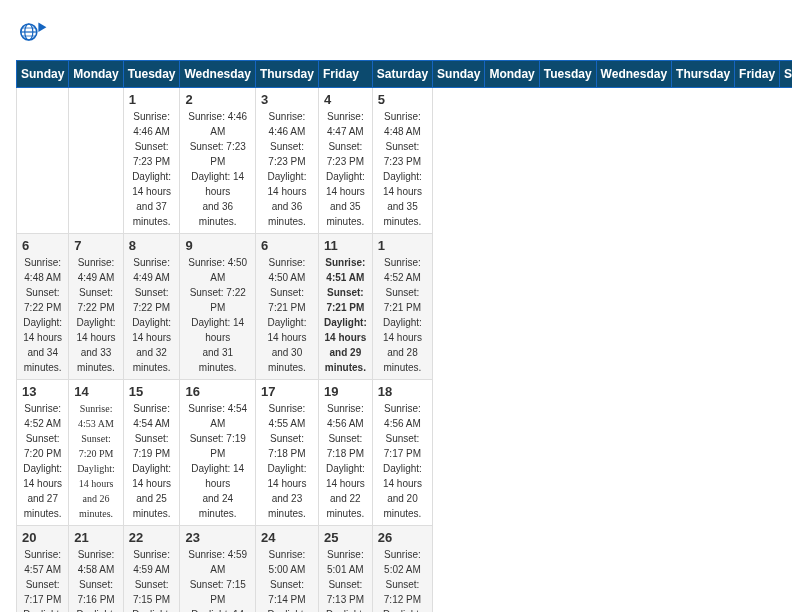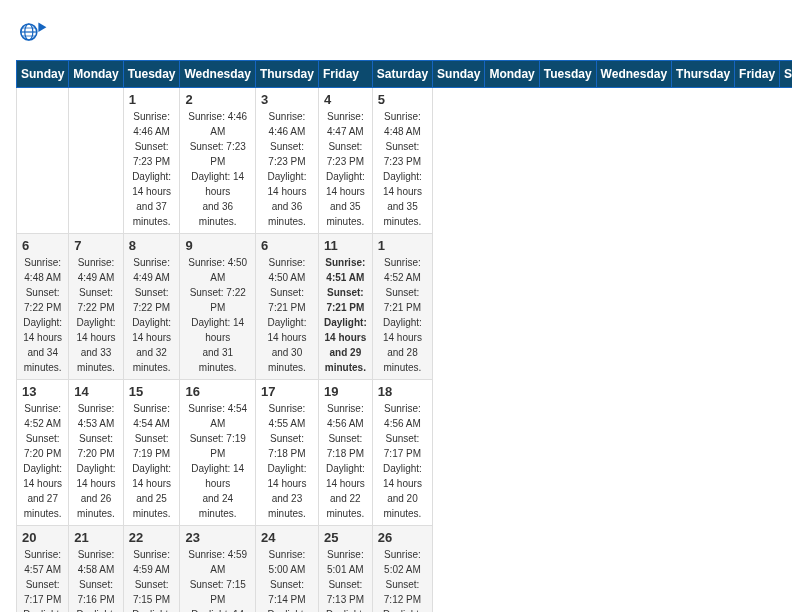--- a/index.html
+++ b/index.html
@@ -237,21 +237,21 @@
       <tr>
         <td>
           <span class="day-num">13</span>
           <div class="cell-info" style="white-space: pre-line;">Sunrise: 4:52 AM
 Sunset: 7:20 PM
 Daylight: 14 hours
 and 27 minutes.</div>
         </td>
         <td>
           <span class="day-num">14</span>
-          <div class="cell-info" style="white-space: pre-line;">Sunrise: 4:53 AM
+          <div class="cell-info" style="white-space: pre-line; font-family: Liberation Serif, serif;">Sunrise: 4:53 AM
 Sunset: 7:20 PM
 Daylight: 14 hours
 and 26 minutes.</div>
         </td>
         <td>
           <span class="day-num">15</span>
           <div class="cell-info" style="white-space: pre-line;">Sunrise: 4:54 AM
 Sunset: 7:19 PM
 Daylight: 14 hours
 and 25 minutes.</div>

